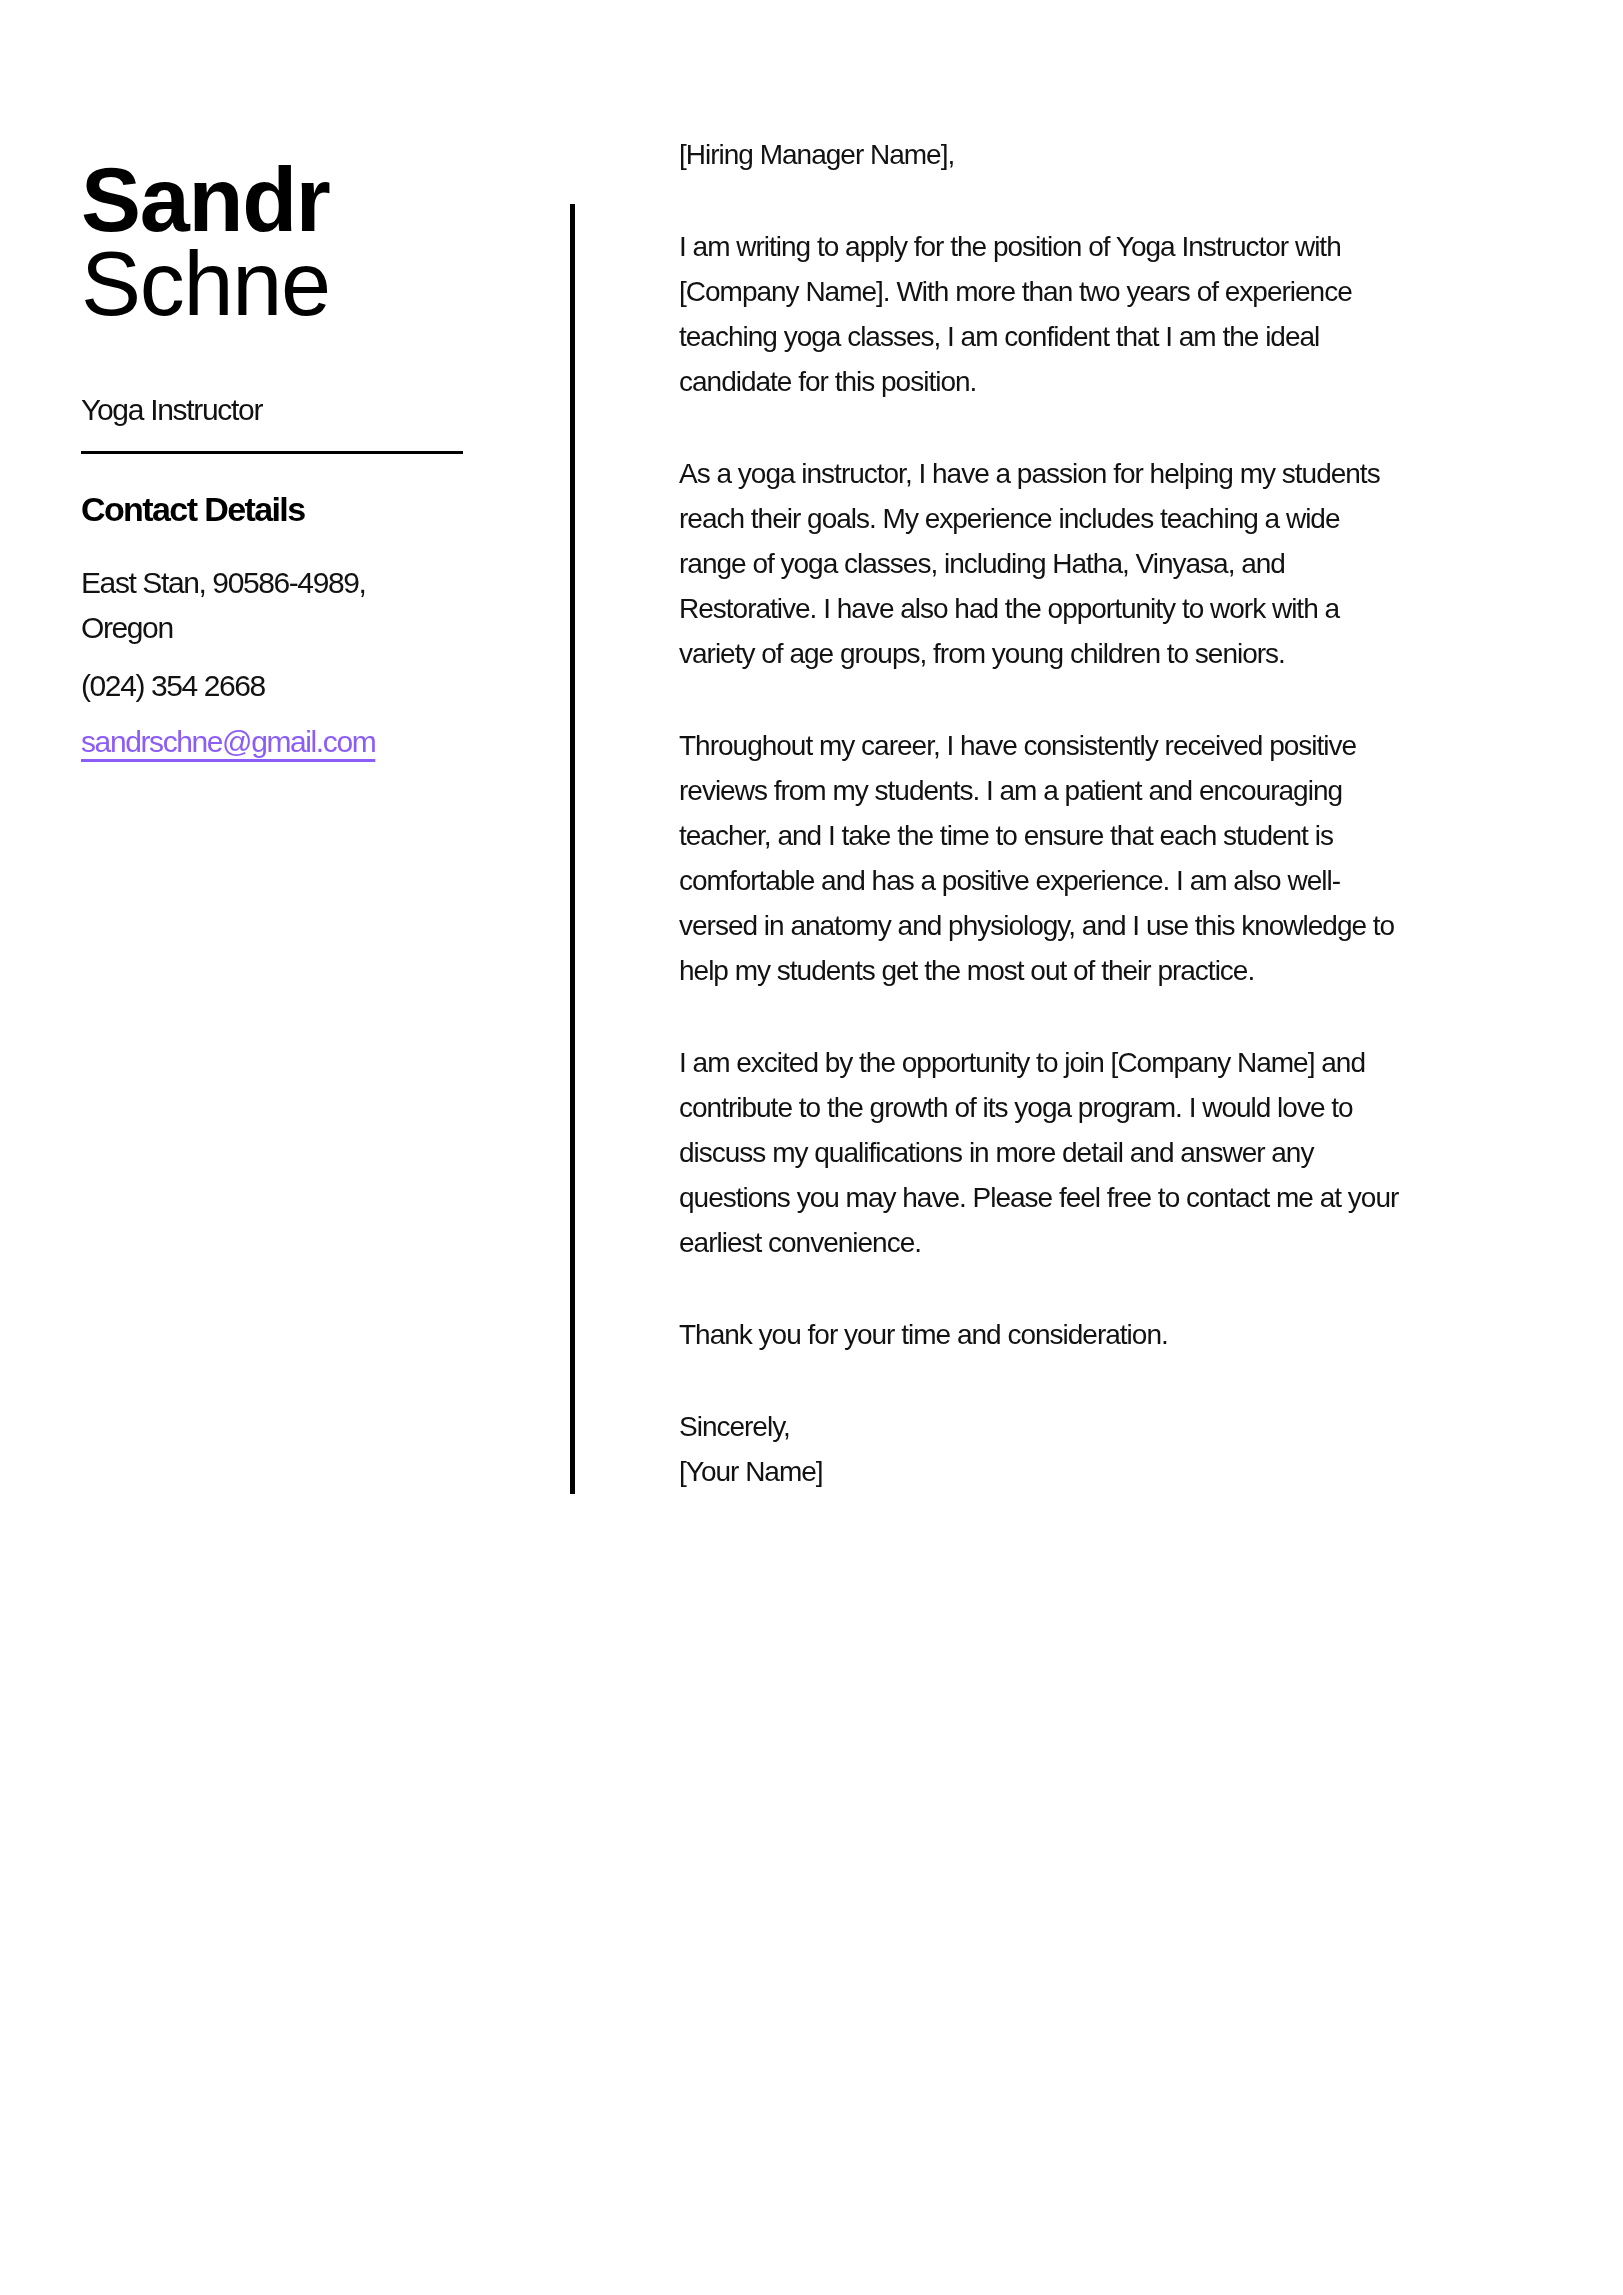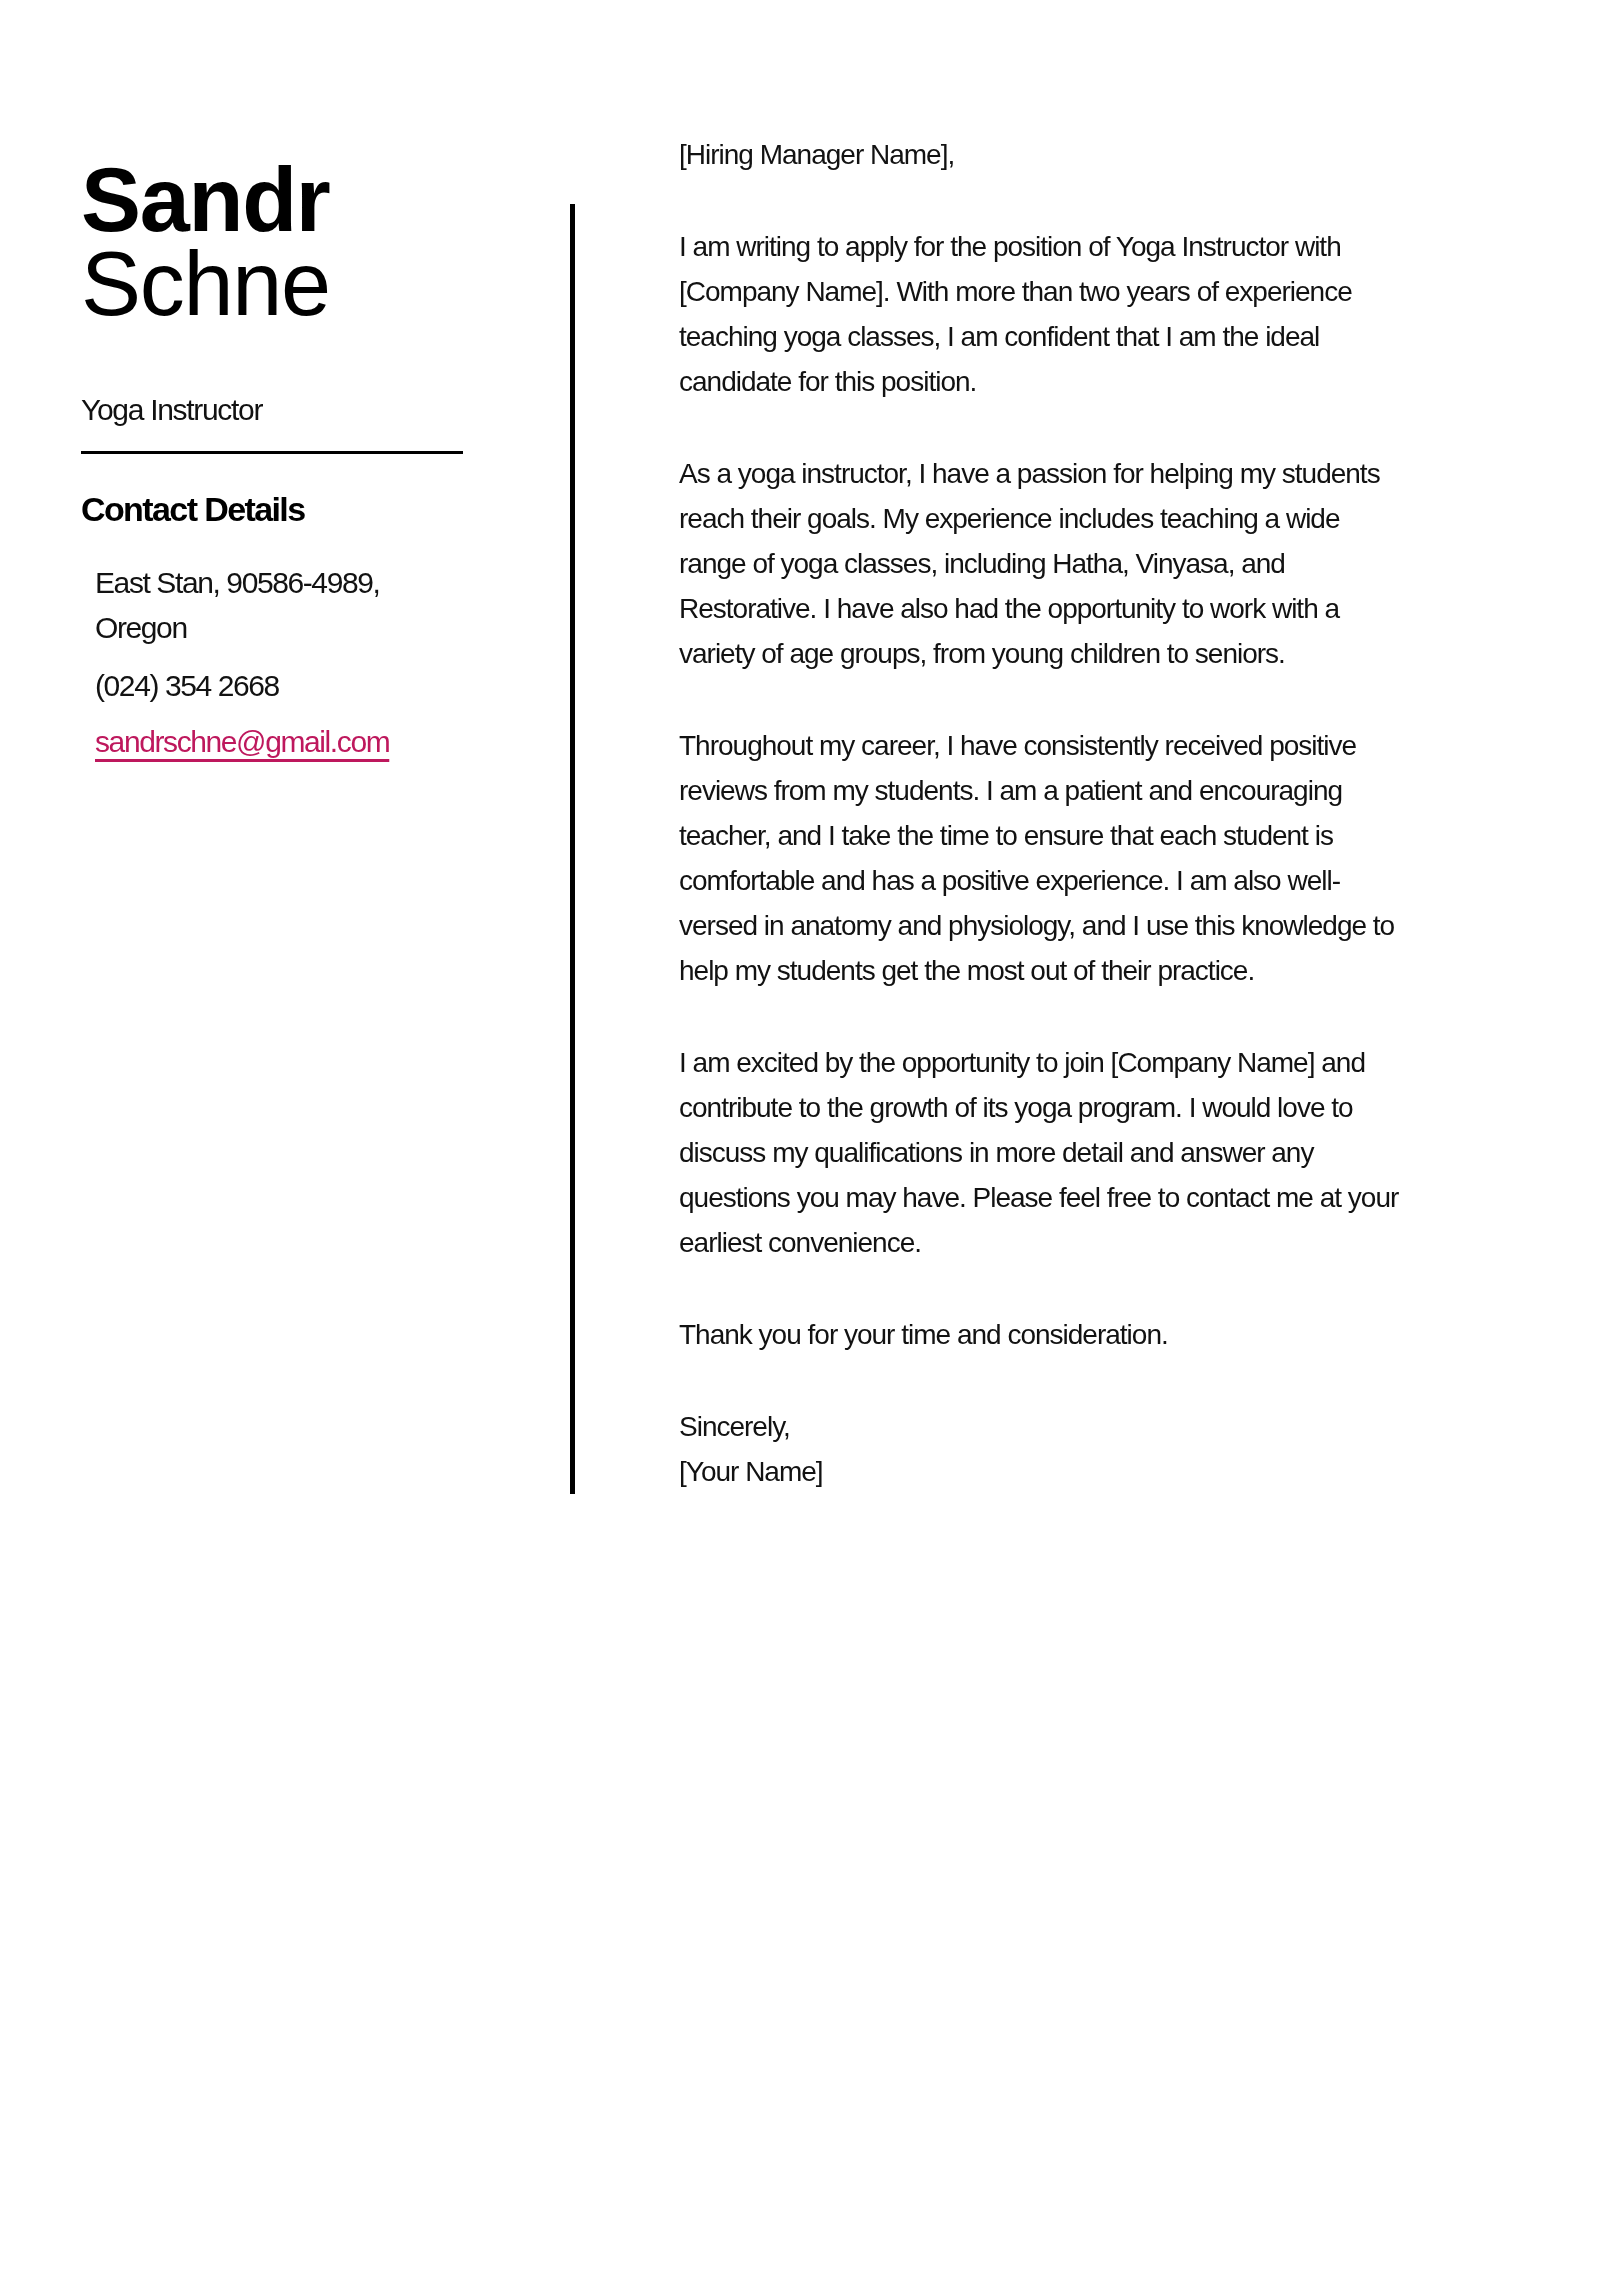--- a/index.html
+++ b/index.html
@@ -51,27 +51,26 @@
     line-height: 46px;
     font-weight: 700;
     letter-spacing: -1.6px;
     color: #000000;
   }
   .contact-item {
     font-size: 30px;
     line-height: 45px;
     letter-spacing: -1.4px;
     color: #121212;
-    margin-left: 14px;
   }
   .contact-address { margin-top: 24px; white-space: pre-line; }
   .contact-phone   { margin-top: 12.4px; }
   .contact-email   { margin-top: 11px; }
   .contact-email a {
-    color: #be185d;
+    color: #8b5cf6;
     text-decoration: underline;
     text-decoration-thickness: 3.3px;
     text-underline-offset: 6.5px;
   }
 
   
   .divider {
     position: absolute;
     left: 570px;
     top: 204px;

